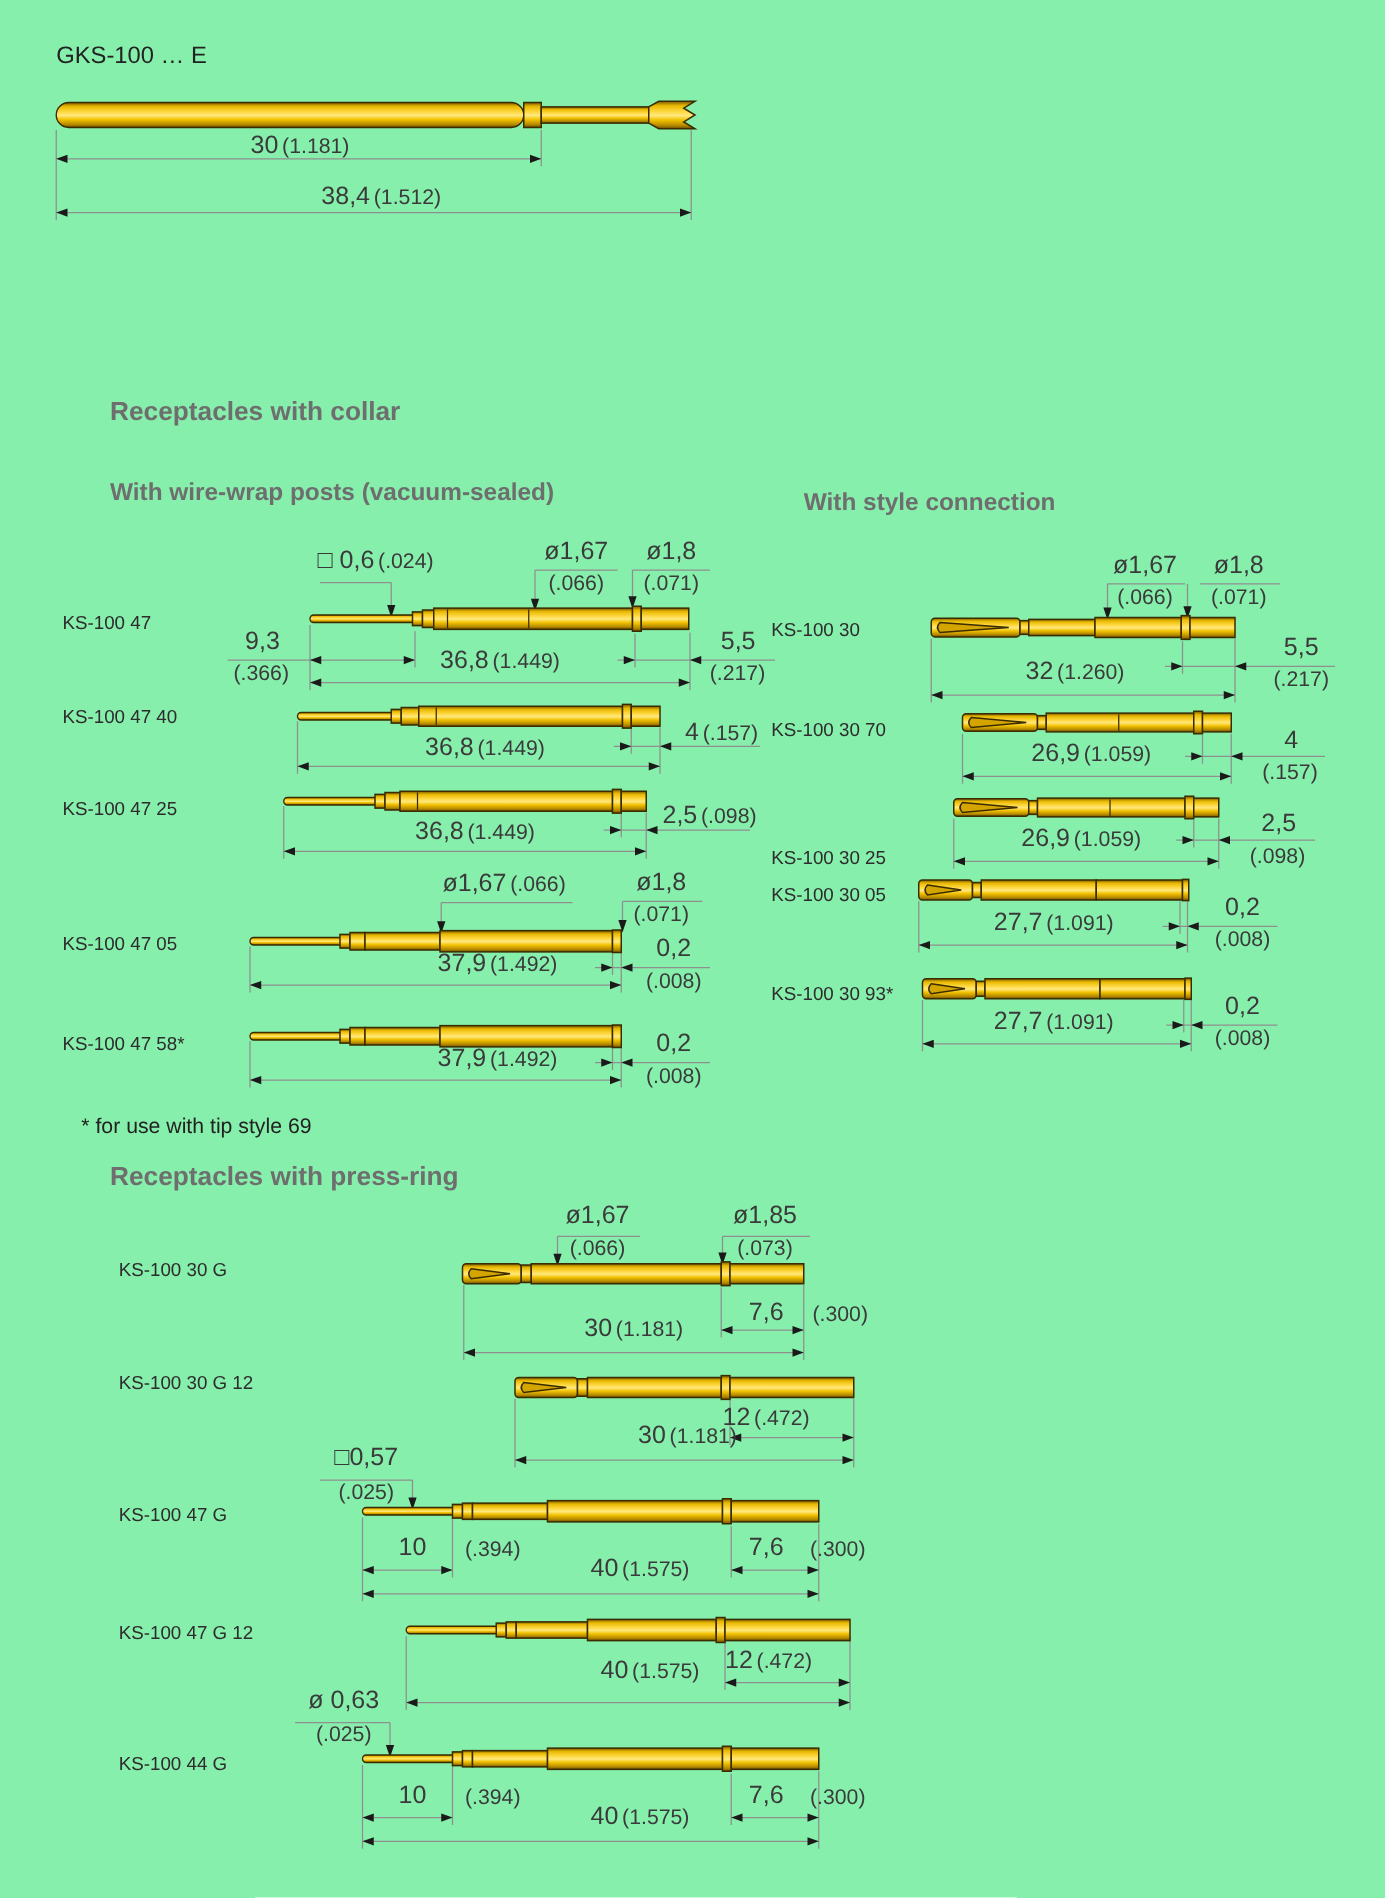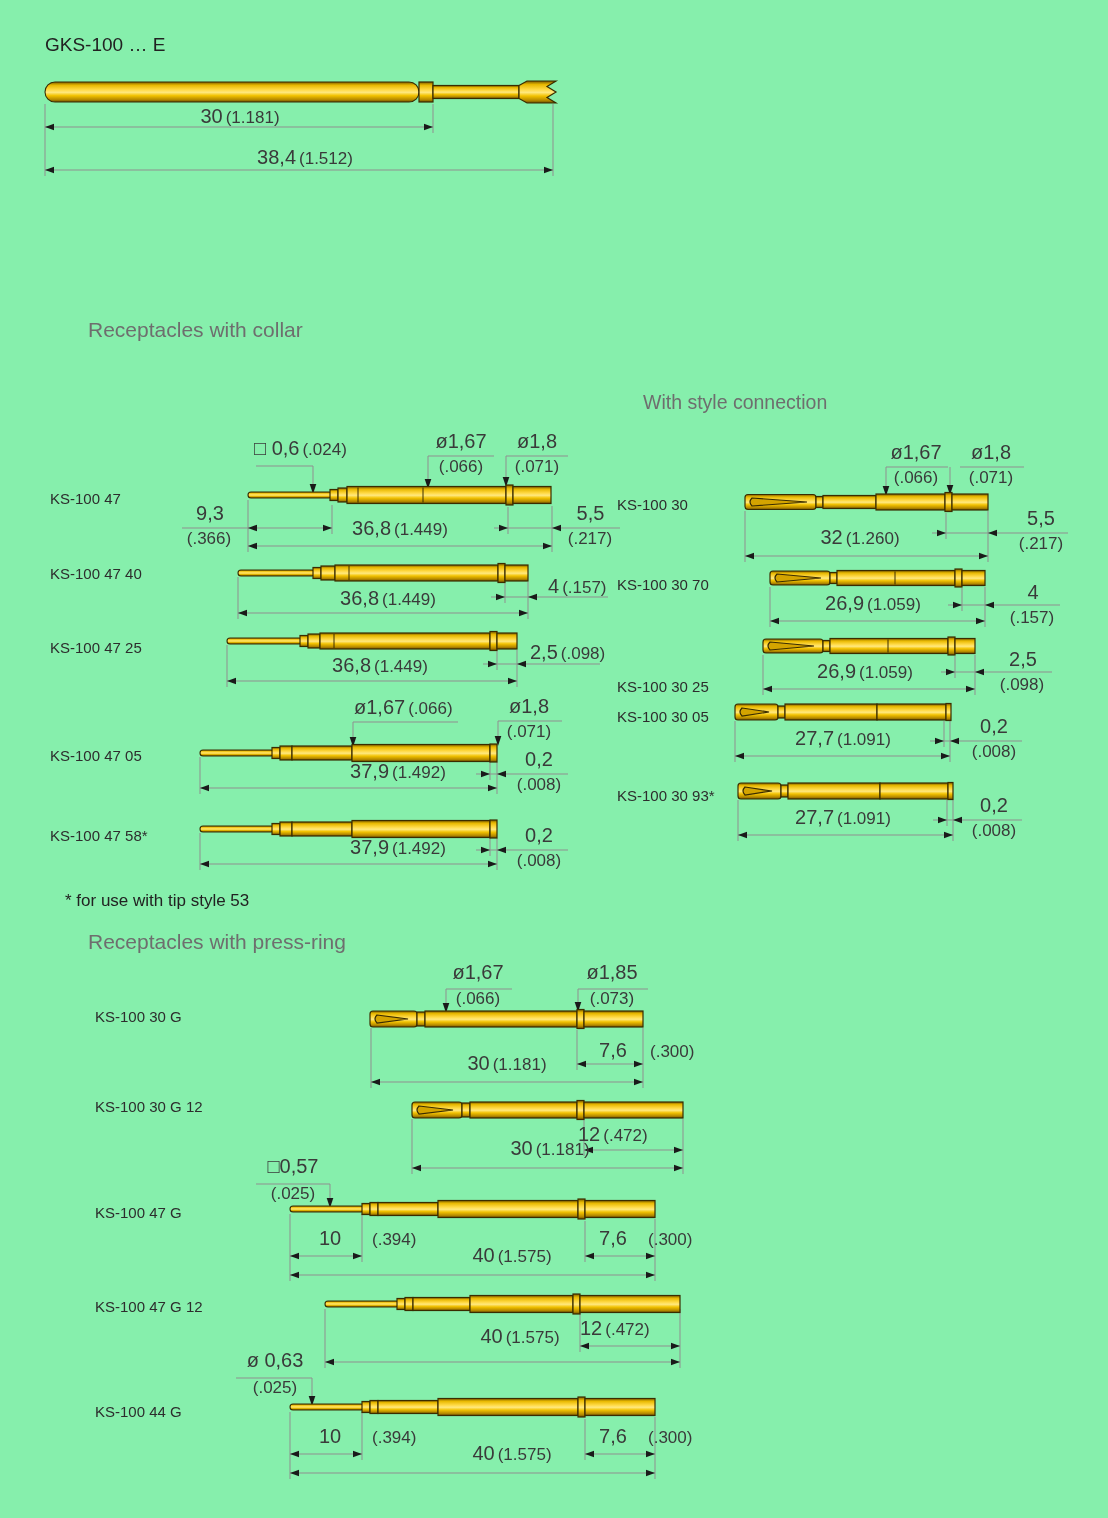--- a/index.html
+++ b/index.html
@@ -4,21 +4,21 @@
 <style>
   html,body{margin:0;padding:0;background:#fff;}
   .page{position:relative;width:1108px;height:1518px;background:#86efac;overflow:hidden;
         font-family:"Liberation Sans","DejaVu Sans",sans-serif;}
   #drawing{position:absolute;left:0;top:0;}
   .t{position:absolute;white-space:nowrap;font-size:20px;color:#3a3a3a;line-height:1.05;}
   .t .in{font-size:17px;margin-left:3px;}
   .ctr{text-align:center;}
   .sm{font-size:17px;}
   .lbl{position:absolute;white-space:nowrap;font-size:15px;color:#2d2d2d;}
-  .hd{position:absolute;white-space:nowrap;font-weight:normal;color:#6e6e6e;}
+  .hd{position:absolute;white-space:nowrap;font-weight:bold;color:#6e6e6e;}
   .hd1{font-size:21px;}
   .hd2{font-size:19.5px;}
   .title{position:absolute;white-space:nowrap;font-size:19px;color:#222;}
   .fn{position:absolute;white-space:nowrap;font-size:17px;color:#222;}
 </style>
 </head>
 <body>
 
 <div class="page">
 
@@ -362,23 +362,24 @@
         <rect x="370" y="1400.5" width="8" height="13" fill="url(#gold)" stroke="#3A2C00" stroke-width="1.2"></rect>
         <rect x="378" y="1400.5" width="60" height="13" fill="url(#gold)" stroke="#3A2C00" stroke-width="1.2"></rect>
         <rect x="438" y="1398.5" width="140" height="17" fill="url(#gold)" stroke="#3A2C00" stroke-width="1.2"></rect>
         <rect x="578" y="1397" width="7" height="20" fill="url(#gold)" stroke="#3A2C00" stroke-width="1.2"></rect>
         <rect x="585" y="1398.5" width="70" height="17" fill="url(#gold)" stroke="#3A2C00" stroke-width="1.2"></rect>
       </g>
     </svg>
 
   <div class="title" style="left:45px;top:34px;">GKS-100 … E</div>
   <div class="hd hd1" style="left:88px;top:318px;">Receptacles with collar</div>
+  <div class="hd hd2" style="left:88px;top:383px;">With wire-wrap posts (vacuum-sealed)</div>
   <div class="hd hd2" style="left:643px;top:391px;">With style connection</div>
   <div class="hd hd1" style="left:88px;top:930px;">Receptacles with press-ring</div>
-  <div class="fn" style="left:65px;top:891px;">* for use with tip style 53</div>
+  <div class="fn" style="left:65px;top:891px;">* for use with tip style 69</div>
 
   <div class="t ctr" style="left:120px;top:106px;width:240px;">
     <span>30</span><span class="in">(1.181)</span></div>
   <div class="t ctr" style="left:185px;top:147px;width:240px;">
     <span>38,4</span><span class="in">(1.512)</span></div>
 
   <div class="lbl" style="left:50px;top:490px;">KS-100 47</div>
   <div class="t" style="left:254px;top:438px;">
     <span>□ 0,6</span><span class="in">(.024)</span></div>
   <div class="t ctr" style="left:428px;top:431px;width:66px;">ø1,67</div>

